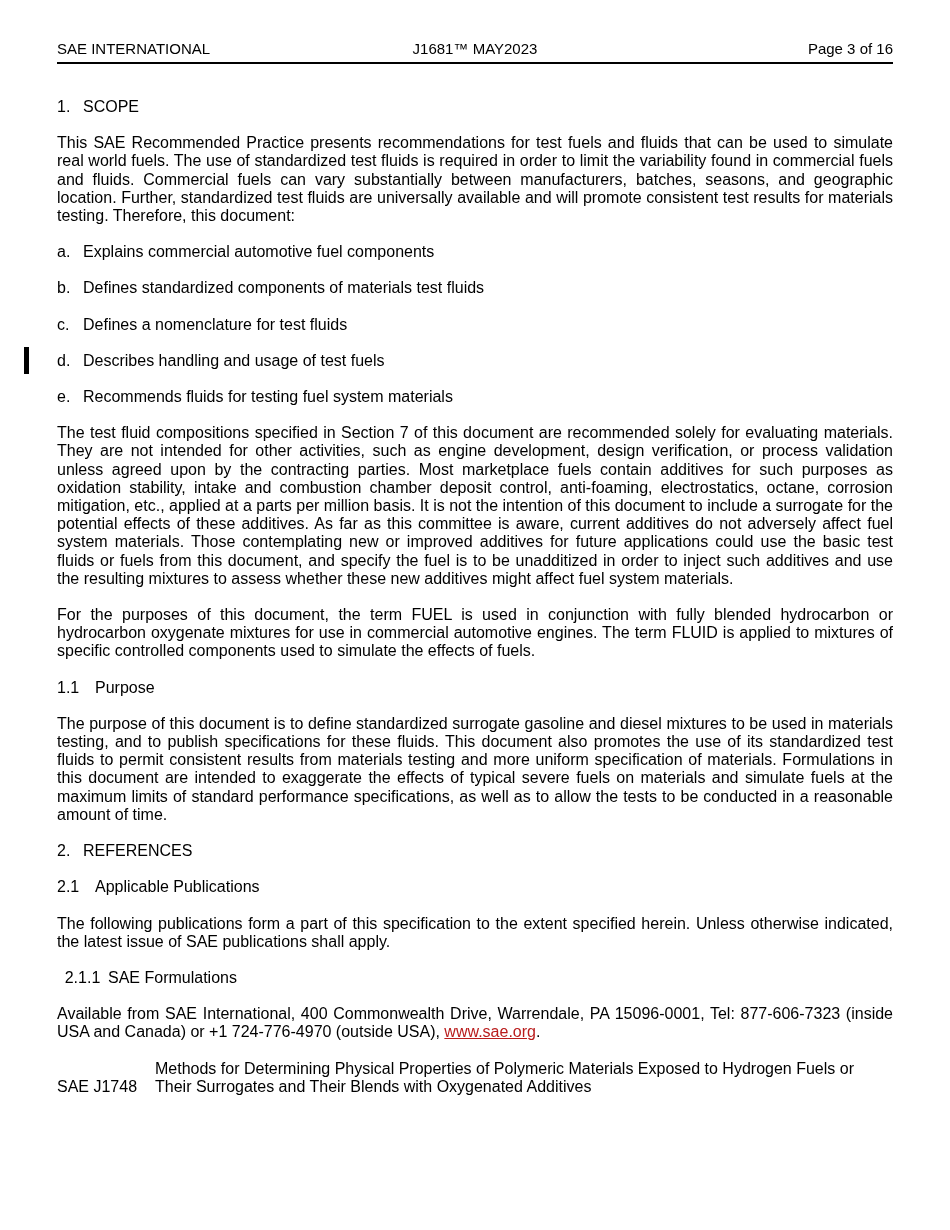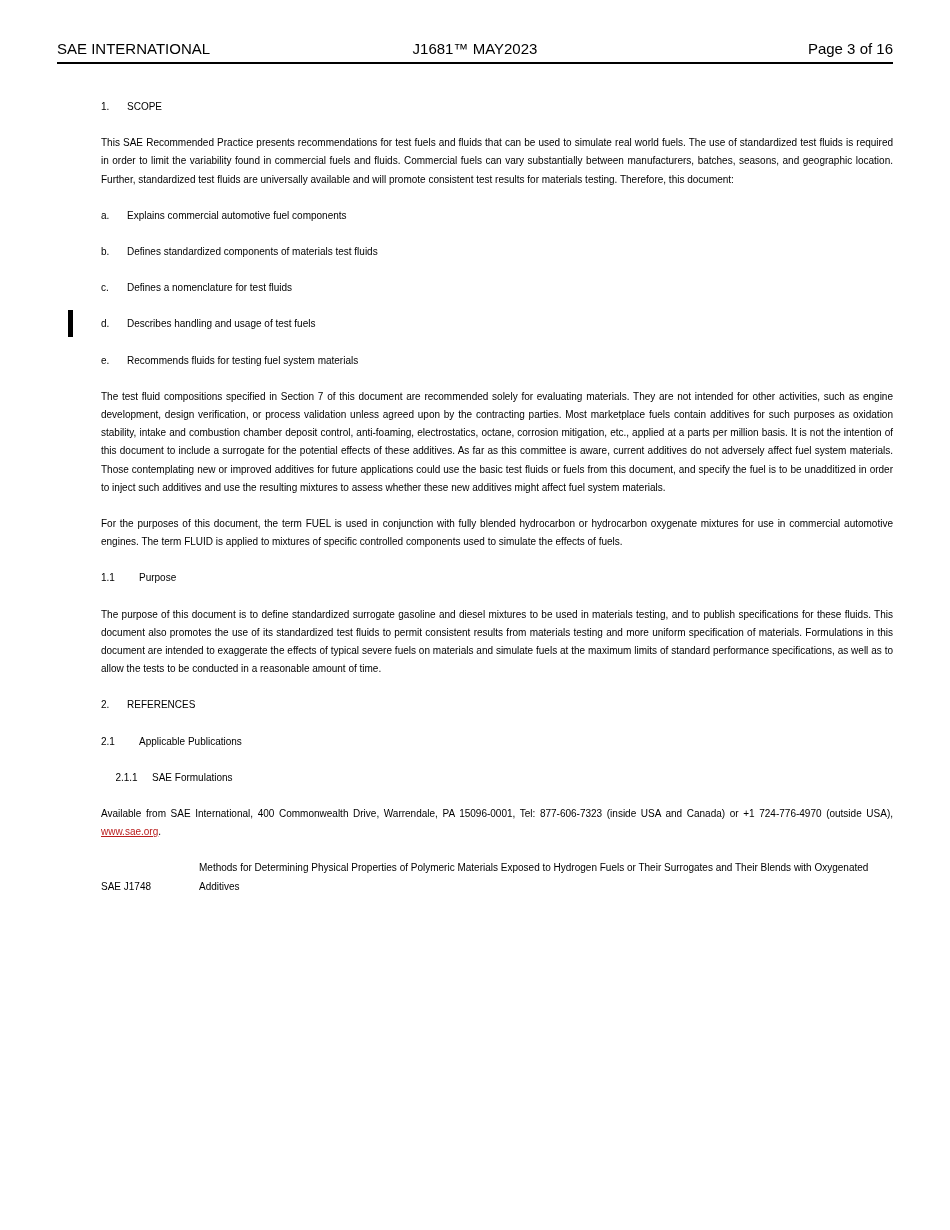--- a/index.html
+++ b/index.html
@@ -20,21 +20,21 @@
     grid-template-columns: 1fr auto 1fr;
     align-items: end;
     font-size: 15px;
     line-height: 17px;
     border-bottom: 2px solid #000000;
     padding-bottom: 5px;
   }
   .doc-header .hc { text-align: center; }
   .doc-header .hr { text-align: right; }
 
-  main { font-size: 10px; line-height: 18.2px; margin-left: 44px; }
+  main { font-size: 16px; line-height: 18.2px; }
 
   p.body-par {
     margin: 18px 0;
     text-align: justify;
   }
 
   .heading { margin: 18px 0; white-space: nowrap; }
   .heading-first { margin-top: 34px; }
   .num { display: inline-block; }
   .w26 { width: 26px; }
@@ -110,20 +110,21 @@
     <p class="body-par">The purpose of this document is to define standardized surrogate gasoline and diesel mixtures to be used in materials testing, and to publish specifications for these fluids. This document also promotes the use of its standardized test fluids to permit consistent results from materials testing and more uniform specification of materials. Formulations in this document are intended to exaggerate the effects of typical severe fuels on materials and simulate fuels at the maximum limits of standard performance specifications, as well as to allow the tests to be conducted in a reasonable amount of time.</p>
 
     <div class="heading">
       <span class="num w26">2.</span><span>REFERENCES</span>
     </div>
 
     <div class="heading">
       <span class="num w38">2.1</span><span>Applicable Publications</span>
     </div>
 
+    <p class="body-par">The following publications form a part of this specification to the extent specified herein. Unless otherwise indicated, the latest issue of SAE publications shall apply.</p>
 
     <div class="heading">
       <span class="num w51">2.1.1</span><span>SAE Formulations</span>
     </div>
 
     <p class="body-par"><span>Available from SAE International, 400 Commonwealth Drive, Warrendale, PA 15096-0001, Tel: 877-606-7323 (inside USA and Canada) or +1 724-776-4970 (outside USA), </span><a class="ext-link">www.sae.org</a><span>.</span></p>
 
     <div class="ref-entry">
       <span class="code">SAE J1748</span>
       <span class="desc">Methods for Determining Physical Properties of Polymeric Materials Exposed to Hydrogen Fuels or Their Surrogates and Their Blends with Oxygenated Additives</span>

